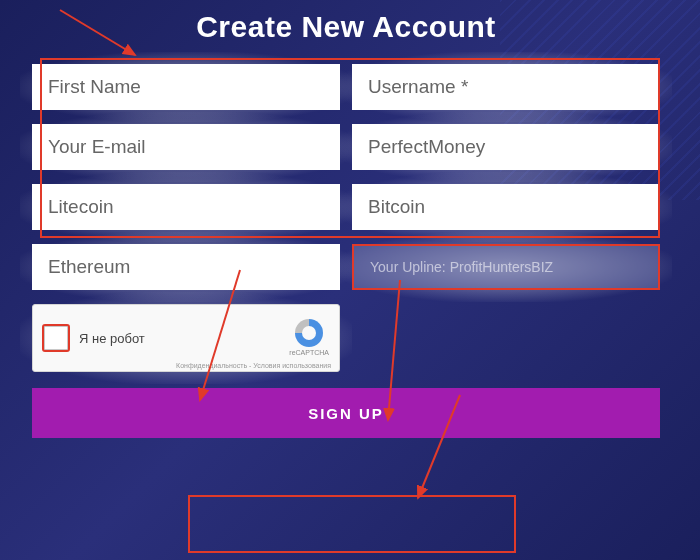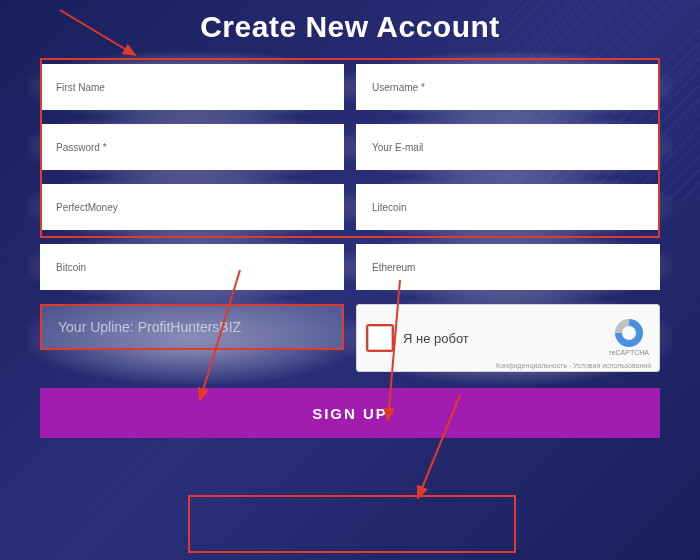--- a/index.html
+++ b/index.html
@@ -12,21 +12,21 @@
       position: relative;
     }
     .diag-lines {
       position: absolute;
       top: 0; right: 0;
       width: 200px; height: 200px;
       background: repeating-linear-gradient(135deg, rgba(60,80,200,0.15) 0px, rgba(60,80,200,0.15) 2px, transparent 2px, transparent 10px);
       pointer-events: none;
     }
     .container {
-      padding: 10px 40px 20px 40px;
+      padding: 10px 40px 20px 32px;
       position: relative;
     }
     .title {
       color: #fff;
       font-size: 30px;
       font-weight: 800;
       text-align: center;
       margin-bottom: 20px;
       letter-spacing: 0.5px;
     }
@@ -50,21 +50,21 @@
       pointer-events: none;
     }
     .input {
       position: relative;
       z-index: 1;
       width: 100%;
       height: 46px;
       background: #fff;
       border: none;
       padding: 0 16px;
-      font-size: 10px;
+      font-size: 19px;
       color: #555;
       outline: none;
     }
     .input::placeholder { color: #666; }
     .readonly-box {
       position: relative;
       z-index: 1;
       height: 46px;
       background: rgba(120,125,175,0.55);
       padding: 0 16px;
@@ -144,21 +144,20 @@
 <div class="diag-lines"></div>
 
 <div class="container">
   <h1 class="title">Create New Account</h1>
 
   <div class="form-grid">
 
     <div class="glow-wrap"><input class="input" placeholder="First Name" style=""></div>
     <div class="glow-wrap"><input class="input" placeholder="Username *" style=""></div>
 
-    <div class="glow-wrap"><input class="input" type="password" placeholder="Password *" style=""></div>
 
     <div class="glow-wrap"><input class="input" placeholder="Your E-mail" style=""></div>
 
     <div class="glow-wrap"><input class="input" placeholder="PerfectMoney" style=""></div>
     <div class="glow-wrap"><input class="input" placeholder="Litecoin" style=""></div>
 
     <div class="glow-wrap"><input class="input" placeholder="Bitcoin" style=""></div>
     <div class="glow-wrap"><input class="input" placeholder="Ethereum" style=""></div>
 
     <div class="glow-wrap">

